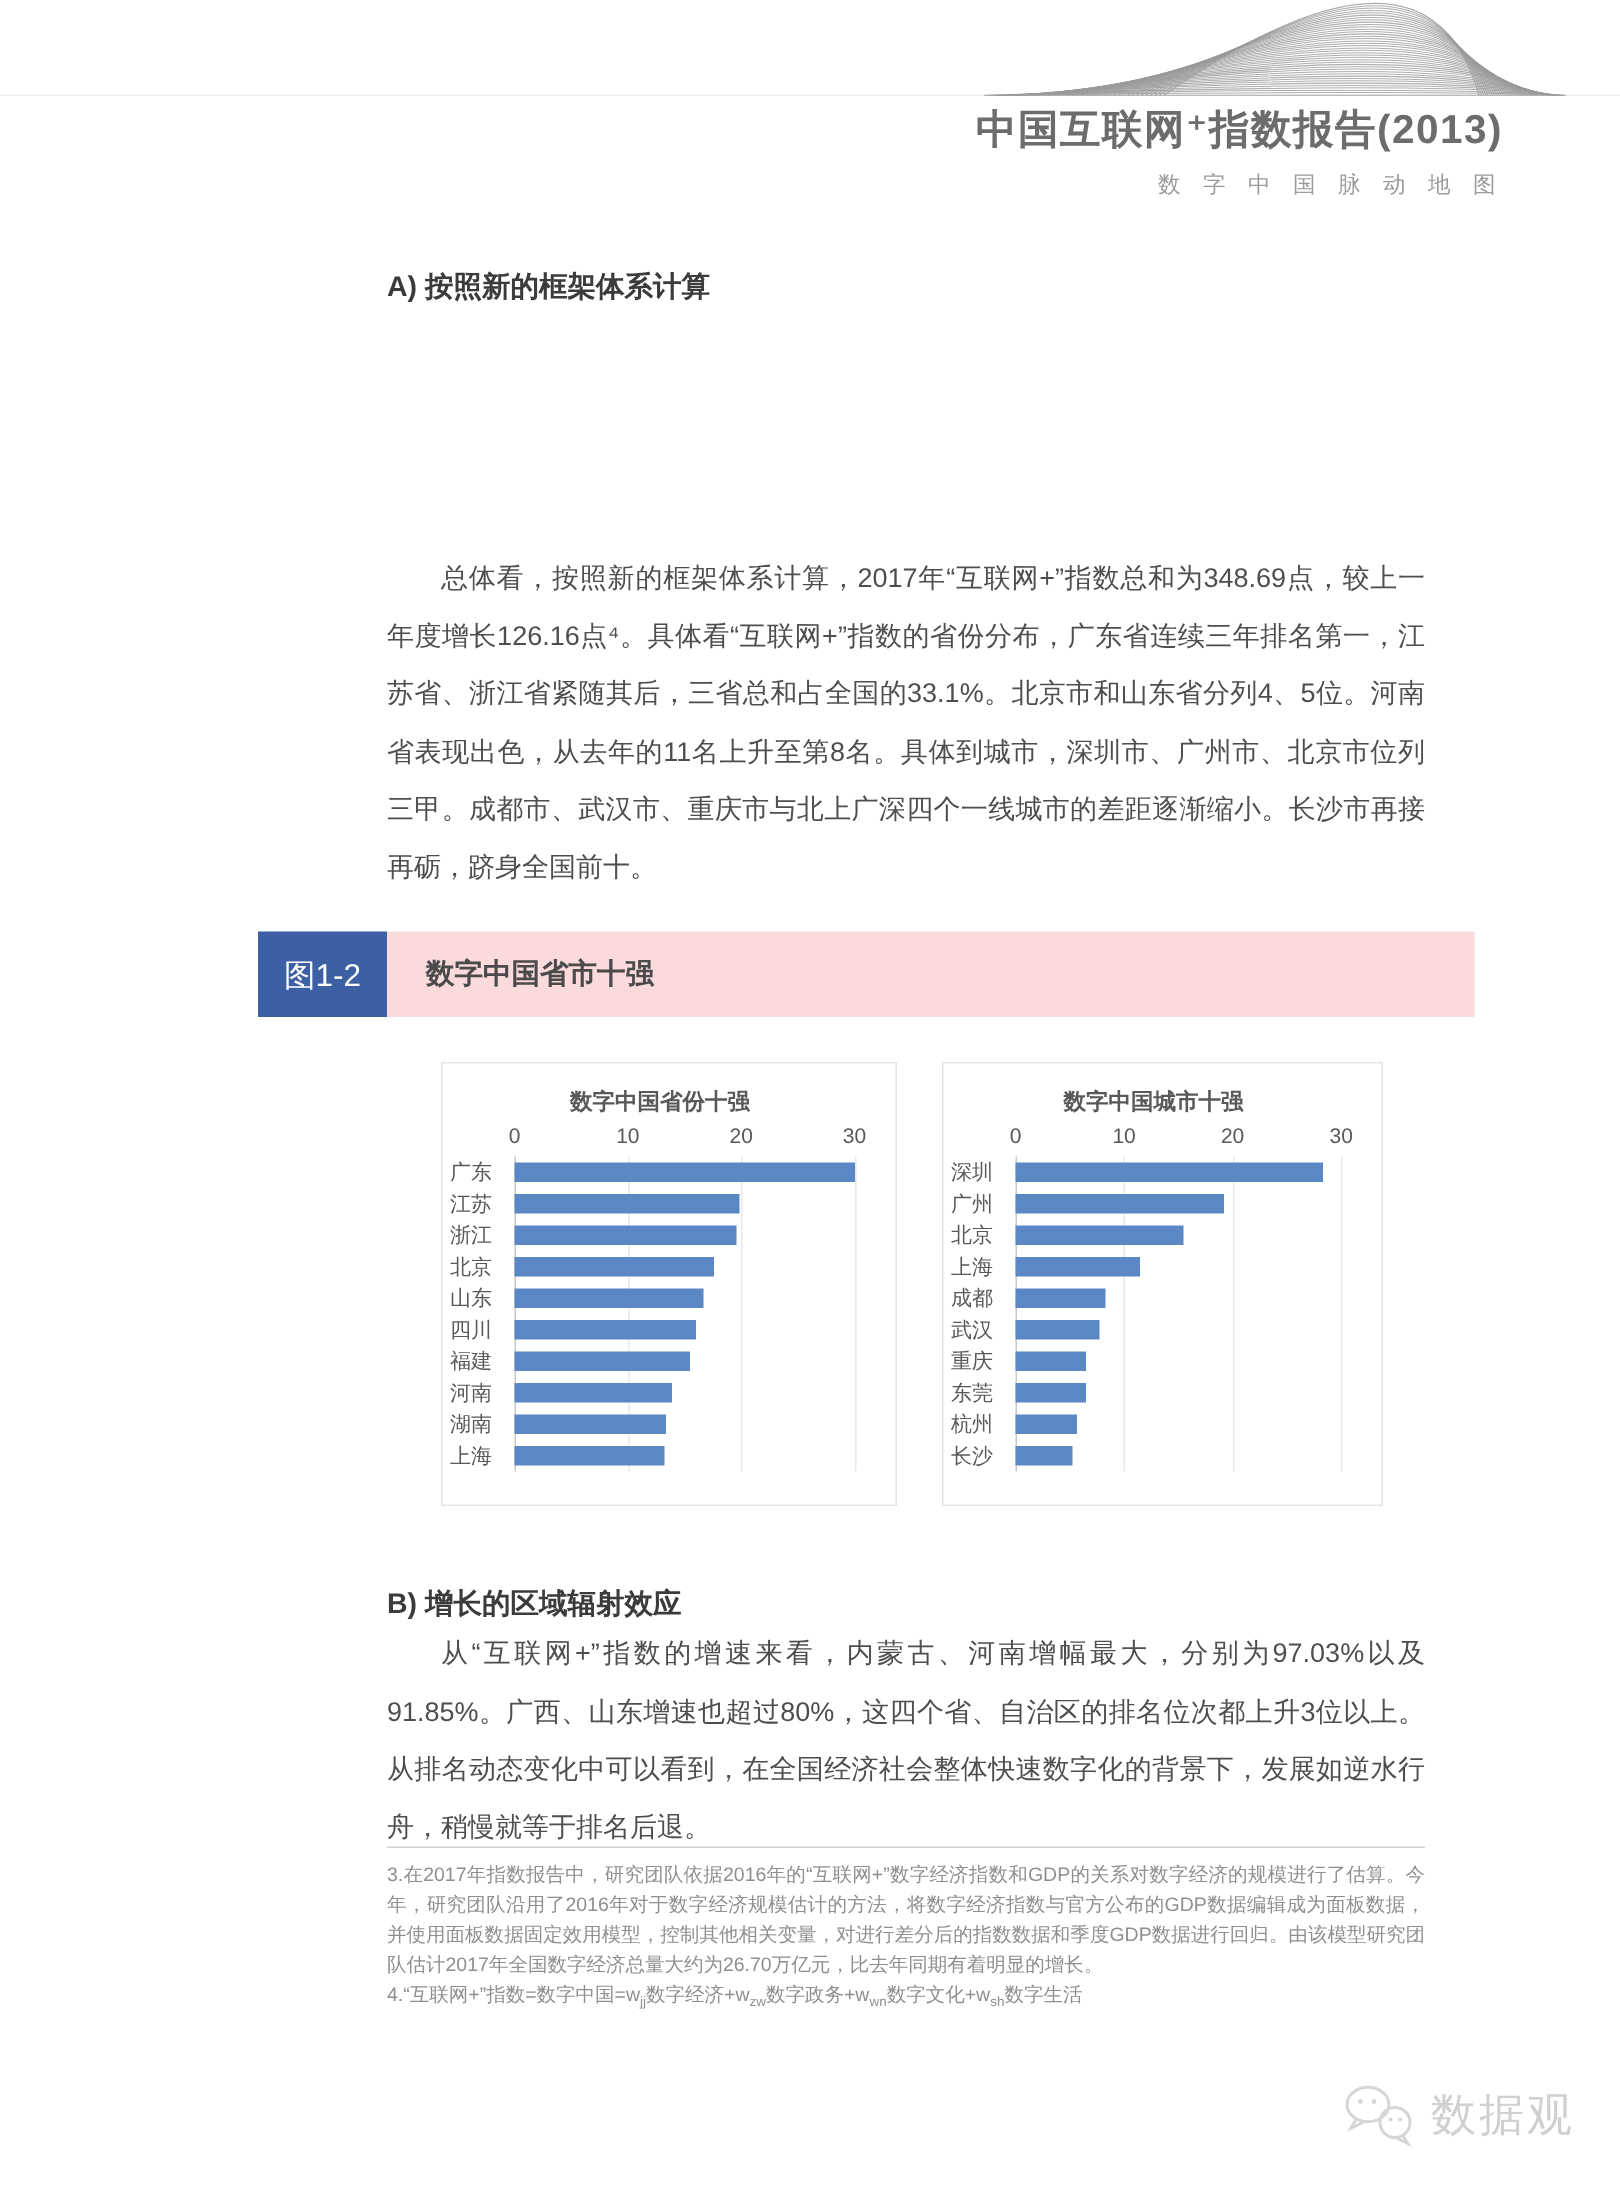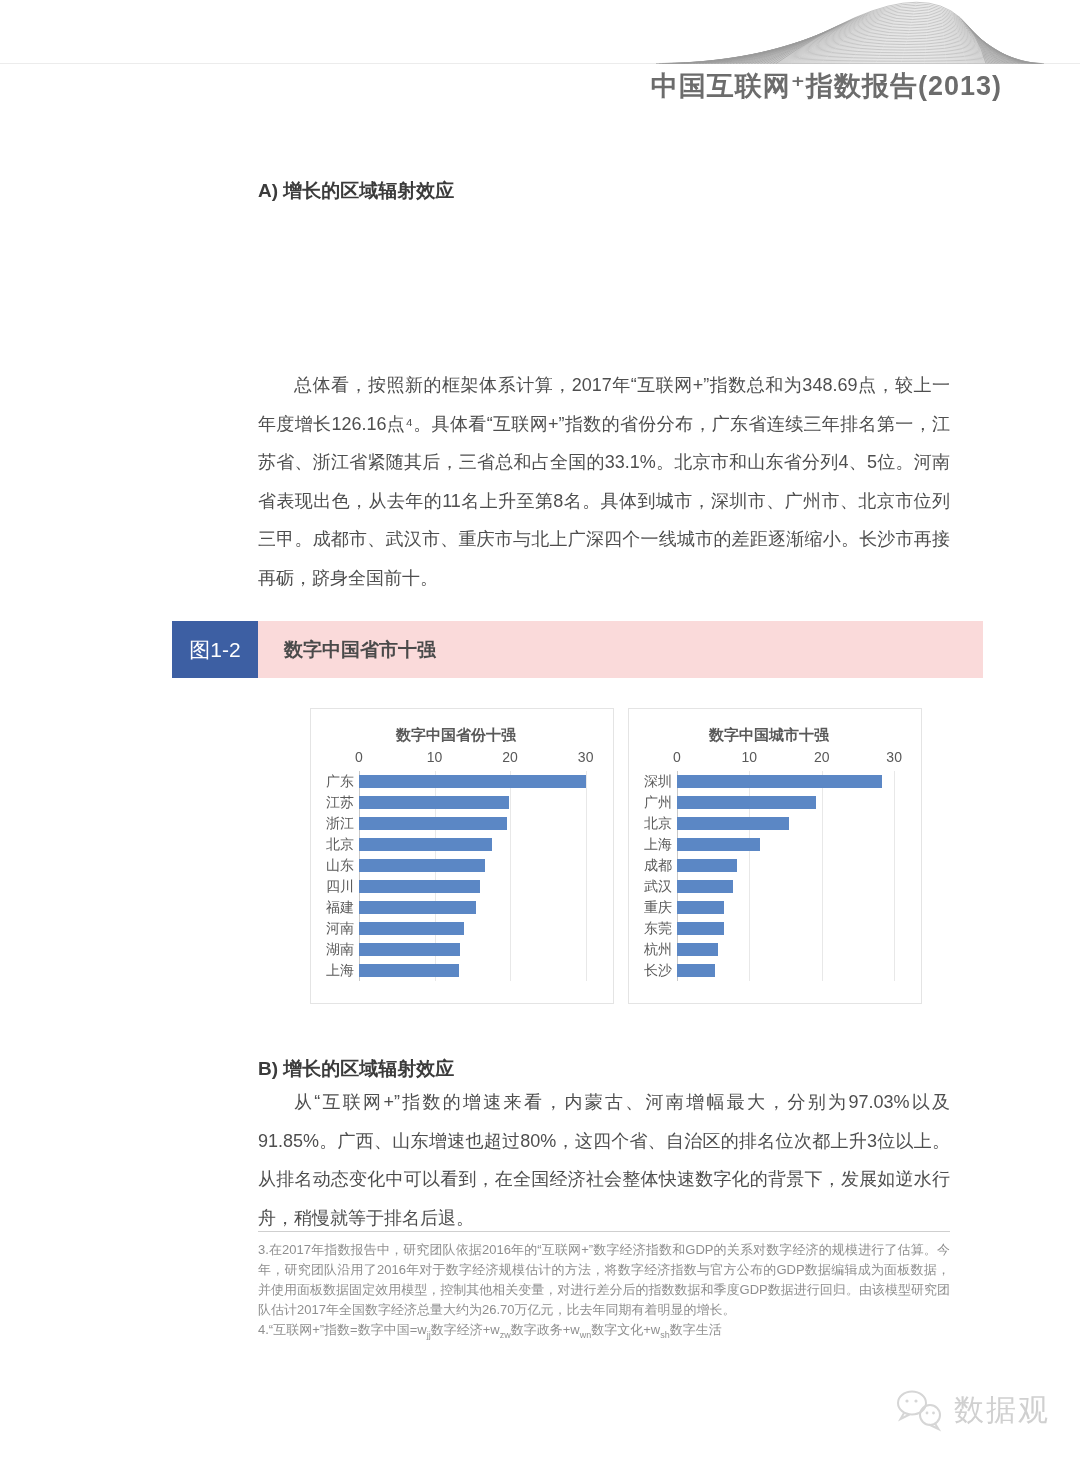--- a/index.html
+++ b/index.html
@@ -26,31 +26,31 @@
   .fig-bar{top:621px;left:172px;width:811px;height:57px;display:flex;}
   .fig-tag{width:86px;background:var(--figure-tag-blue,#3d5fa3);color:#fff;font-size:21px;
            display:flex;align-items:center;justify-content:center;}
   .fig-title{flex:1;background:var(--figure-band-pink,#fadada);line-height:57px;
              padding-left:26px;font-size:19px;font-weight:bold;color:#4a4a4a;}
 
   
   .charts{top:708px;left:294px;width:598px;height:296px;}
   .panel{position:absolute;top:0;height:296px;border:1px solid #e4e4e4;background:#fff;
          box-sizing:border-box;padding:16px 16px 10px 4px;}
-  .panel.p0{left:16px;width:304px;}
+  .panel.p0{left:0;width:304px;}
   .panel.p1{left:304px;width:294px;margin-left:30px;}
   .chart-title{text-align:center;font-size:15px;font-weight:bold;color:#595959;
                height:24px;line-height:20px;}
   .axis-row{display:flex;height:22px;}
   .axis-spacer{width:44px;}
   .axis-area{flex:1;position:relative;}
   .tick{position:absolute;top:0;transform:translateX(-50%);font-size:14px;color:#595959;}
   .plot{display:flex;}
   .labels-col{width:44px;}
-  .cat-label{height:21px;line-height:21px;text-align:right;padding-right:5px;
+  .cat-label{height:21px;line-height:21px;text-align:right;padding-right:15px;
              font-size:14px;color:#595959;box-sizing:border-box;}
   .bars-col{flex:1;position:relative;}
   .gridline{position:absolute;top:0;bottom:0;width:1px;background:#e8e8e8;}
   .axis-zero{position:absolute;top:0;bottom:0;width:1px;background:#c9c9c9;}
   .bar-row{height:21px;display:flex;align-items:center;position:relative;}
   .bar{height:13px;background:var(--bar-blue,#5b87c5);}
 
   
   .foot-rule{top:1231px;height:1px;background:#cfcfcf;}
   .footnotes{top:1240px;font-size:13px;line-height:20px;color:var(--footnote-text,#8f8f8f);
@@ -106,23 +106,24 @@
       <path d="M 110.61538461538461 63.5 Q 302 -43.358974358974365 343.43589743589746 63.5" fill="none" stroke="#9a9a9a" stroke-width="0.7" opacity="0.8"></path>
       <path d="M 113.6923076923077 63.5 Q 302 -46.48717948717949 341.94871794871796 63.5" fill="none" stroke="#9a9a9a" stroke-width="0.7" opacity="0.8"></path>
       <path d="M 116.76923076923077 63.5 Q 302 -49.61538461538463 340.46153846153845 63.5" fill="none" stroke="#9a9a9a" stroke-width="0.7" opacity="0.8"></path>
       <path d="M 119.84615384615384 63.5 Q 302 -52.74358974358974 338.974358974359 63.5" fill="none" stroke="#9a9a9a" stroke-width="0.7" opacity="0.8"></path>
       <path d="M 122.92307692307692 63.5 Q 302 -55.871794871794876 337.4871794871795 63.5" fill="none" stroke="#9a9a9a" stroke-width="0.7" opacity="0.8"></path>
       <path d="M 126 63.5 Q 302 -59 336 63.5" fill="none" stroke="#9a9a9a" stroke-width="0.7" opacity="0.8"></path>
     </svg>
 
   <div class="masthead">
     <div class="masthead-title">中国互联网⁺指数报告(2013)</div>
-  </div>
-
-  <div class="abs col sec-h" style="top:178px">A) 增长的区域辐射效应</div>
+    <div class="masthead-sub">数字中国脉动地图</div>
+  </div>
+
+  <div class="abs col sec-h" style="top:178px">A) 按照新的框架体系计算</div>
   <p class="abs col para" style="top:366px">总体看，按照新的框架体系计算，2017年“互联网+”指数总和为348.69点，较上一年度增长126.16点⁴。具体看“互联网+”指数的省份分布，广东省连续三年排名第一，江苏省、浙江省紧随其后，三省总和占全国的33.1%。北京市和山东省分列4、5位。河南省表现出色，从去年的11名上升至第8名。具体到城市，深圳市、广州市、北京市位列三甲。成都市、武汉市、重庆市与北上广深四个一线城市的差距逐渐缩小。长沙市再接再砺，跻身全国前十。</p>
 
   <div class="abs fig-bar">
     <div class="fig-tag">图1-2</div>
     <div class="fig-title">数字中国省市十强</div>
   </div>
 
   <div class="abs charts">
     <div class="panel p0">
         <div class="chart-title">数字中国省份十强</div>

